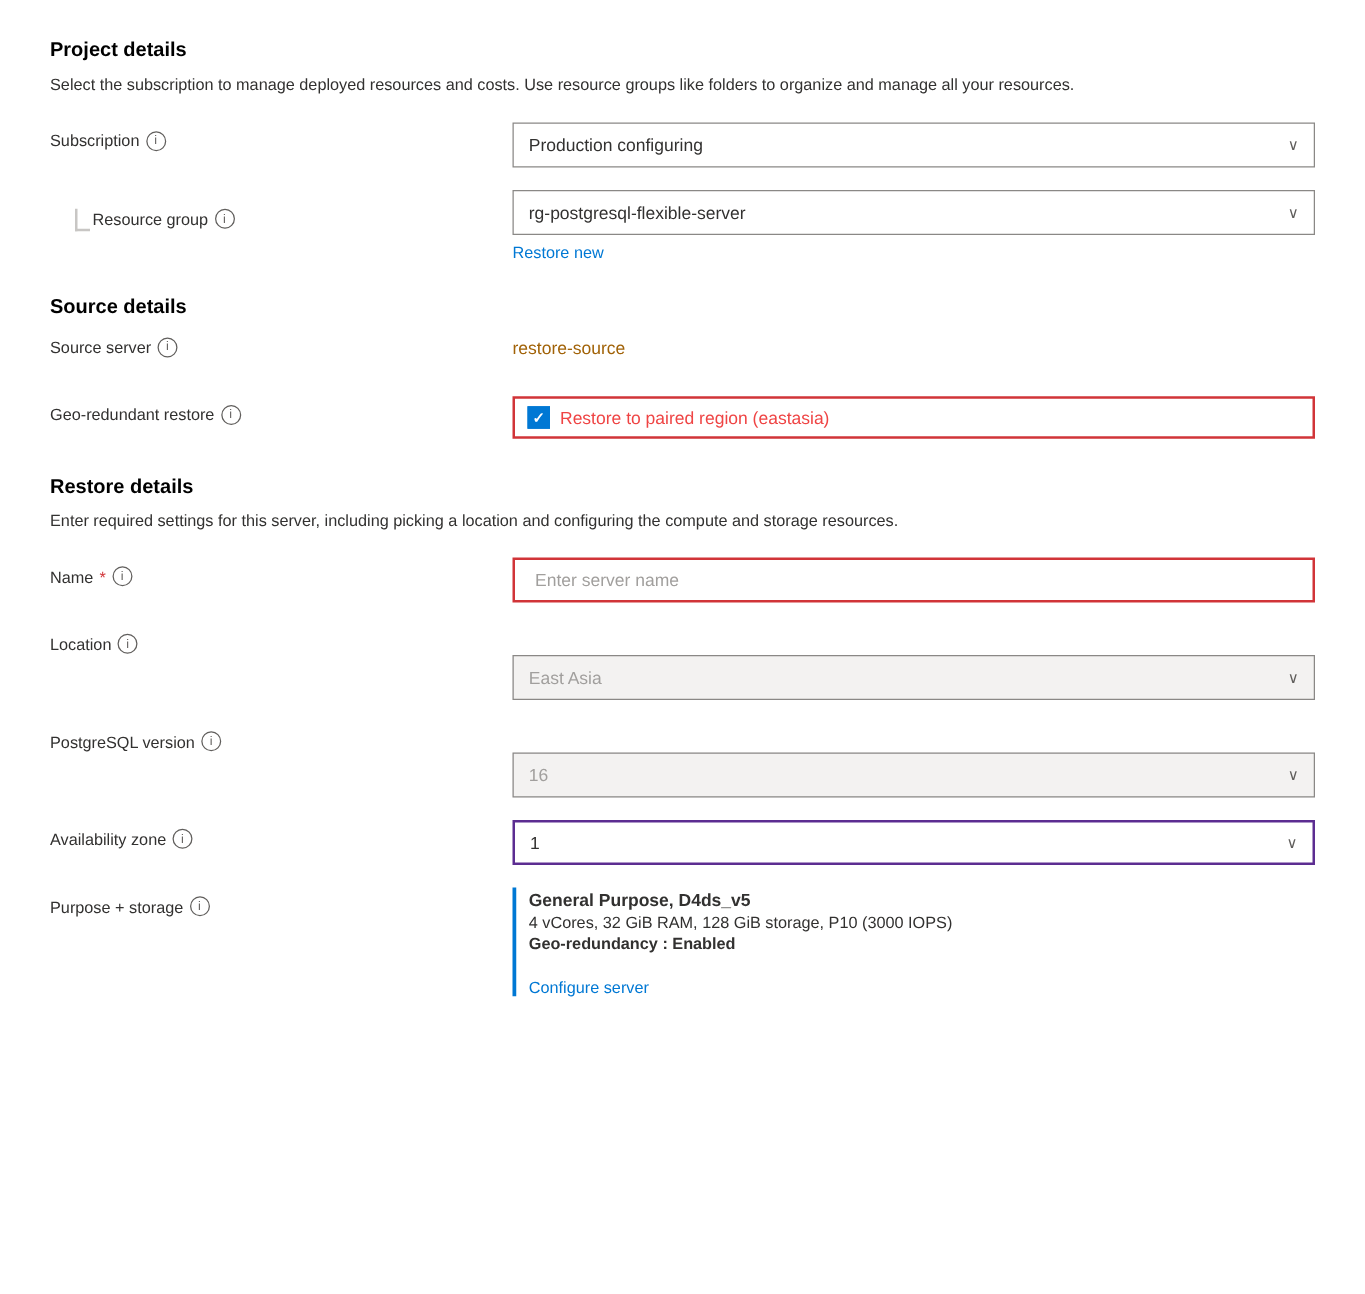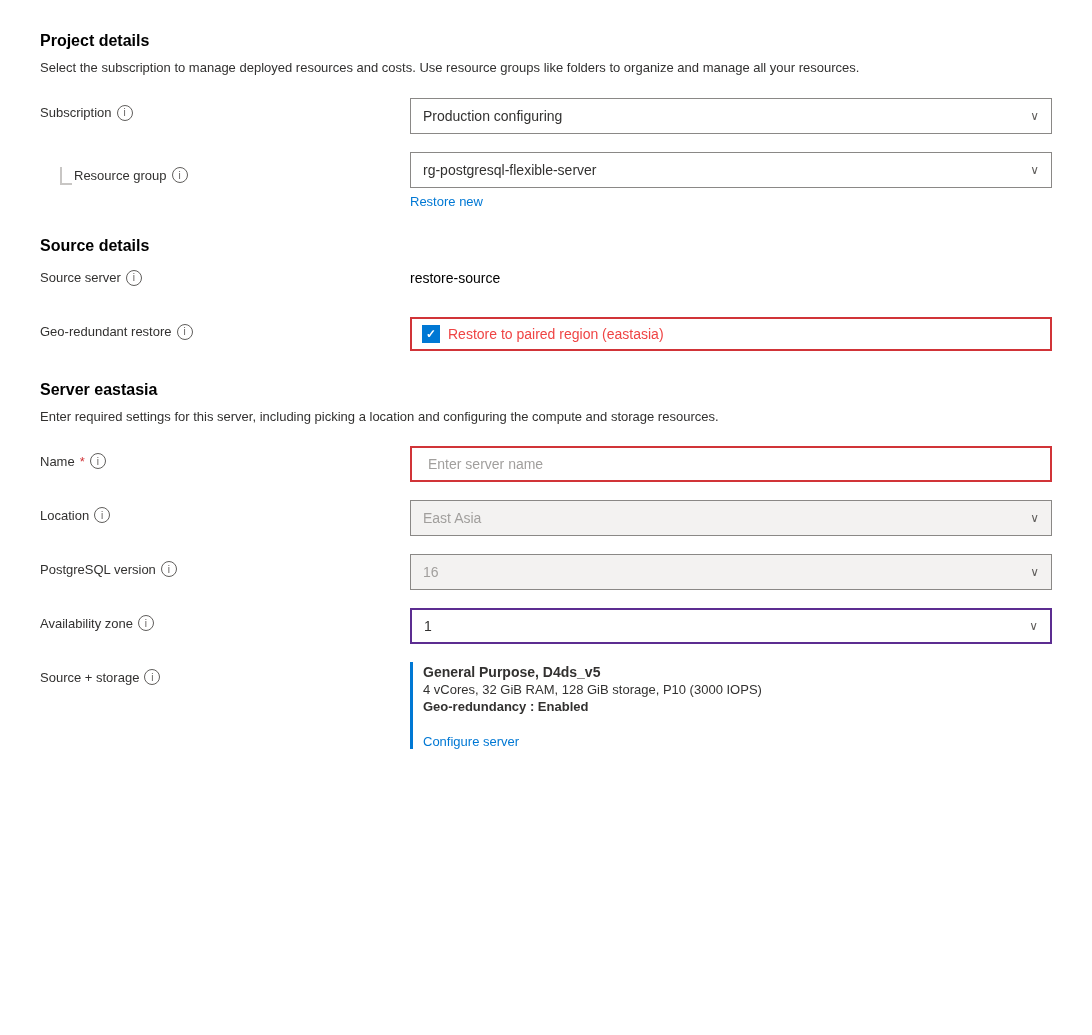--- a/index.html
+++ b/index.html
@@ -77,20 +77,21 @@
       padding: 0 12px;
       cursor: pointer;
       font-size: 14px;
       color: #323130;
     }
 
     .dropdown.disabled {
       background: #f3f2f1;
       color: #a19f9d;
       cursor: not-allowed;
+      margin-top: 24px;
     }
 
     .dropdown .chevron {
       font-size: 12px;
       color: #605e5c;
     }
 
     .create-new-link {
       color: #0078d4;
       font-size: 13px;
@@ -130,21 +131,21 @@
       position: absolute;
       left: 0;
       bottom: 0;
       width: 12px;
       height: 2px;
       background: #c8c6c4;
     }
 
     .source-value {
       font-size: 14px;
-      color: #000000;
+      color: #a16207;
       padding-top: 7px;
     }
 
     .checkbox-container {
       display: flex;
       align-items: center;
       gap: 8px;
       border: 2px solid #d13438;
       padding: 6px 10px;
       background: #fff;
@@ -289,21 +290,21 @@
         <div class="checkbox-box">
           <span class="checkbox-check">✓</span>
         </div>
         <span class="checkbox-label">Restore to paired region (eastasia)</span>
       </div>
     </div>
   </div>
 </div>
 
 <div class="section-divider">
-  <div class="section-title">Server eastasia</div>
+  <div class="section-title">Restore details</div>
   <div class="section-desc">Enter required settings for this server, including picking a location and configuring the compute and storage resources.</div>
 
   <div class="form-row">
     <div class="form-label">
       <span>Name</span>
       <span class="required"> *</span>
       <span class="info-icon">i</span>
     </div>
     <div class="form-control">
       <input type="text" class="text-input" placeholder="Enter server name" style="">
@@ -344,21 +345,21 @@
     <div class="form-control">
       <div class="dropdown availability-active">
         <span>1</span>
         <span class="chevron">∨</span>
       </div>
     </div>
   </div>
 
   <div class="form-row">
     <div class="form-label">
-      <span>Source + storage</span>
+      <span>Purpose + storage</span>
       <span class="info-icon">i</span>
     </div>
     <div class="form-control compute-storage-value left-border-accent">
       <div class="compute-title">General Purpose, D4ds_v5</div>
       <div class="compute-detail">4 vCores, 32 GiB RAM, 128 GiB storage, P10 (3000 IOPS)</div>
       <div class="geo-label">Geo-redundancy : Enabled</div>
       <a class="configure-link">Configure server</a>
     </div>
   </div>
 </div>

